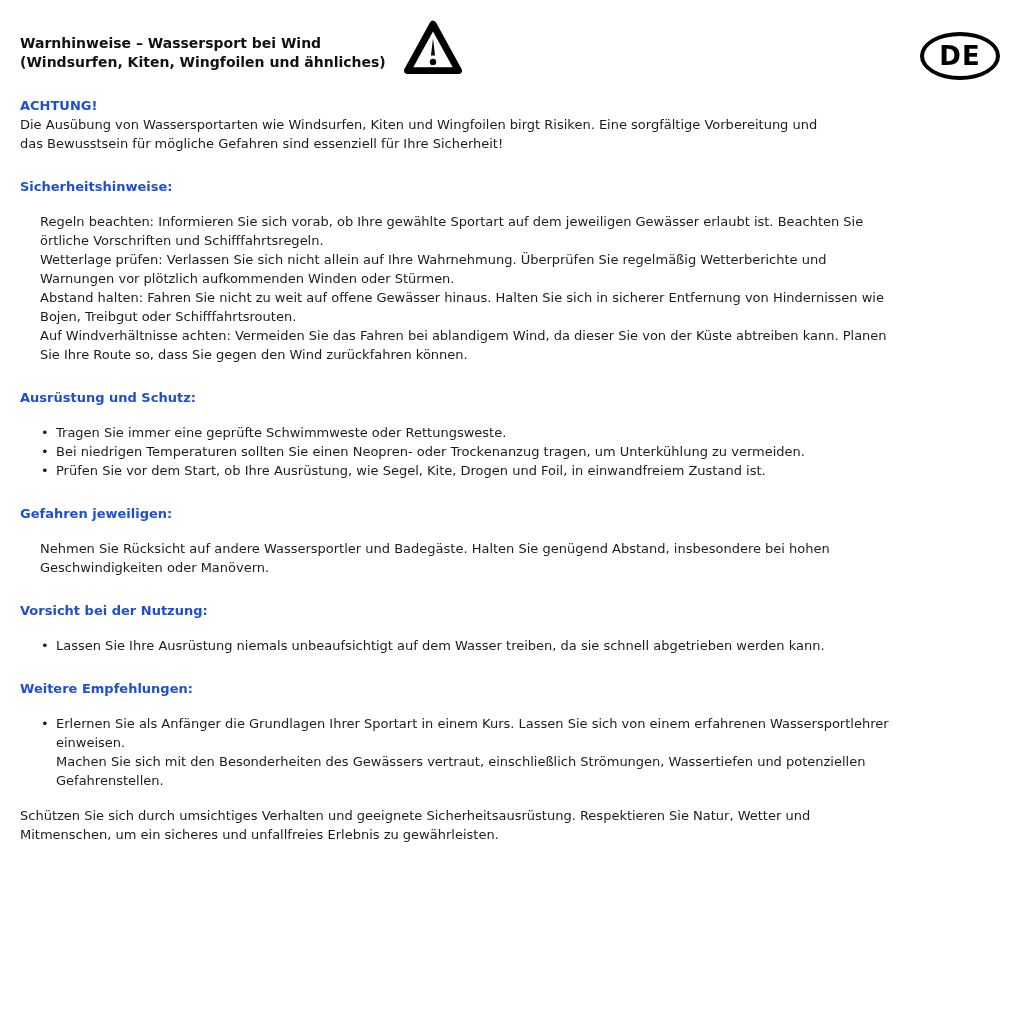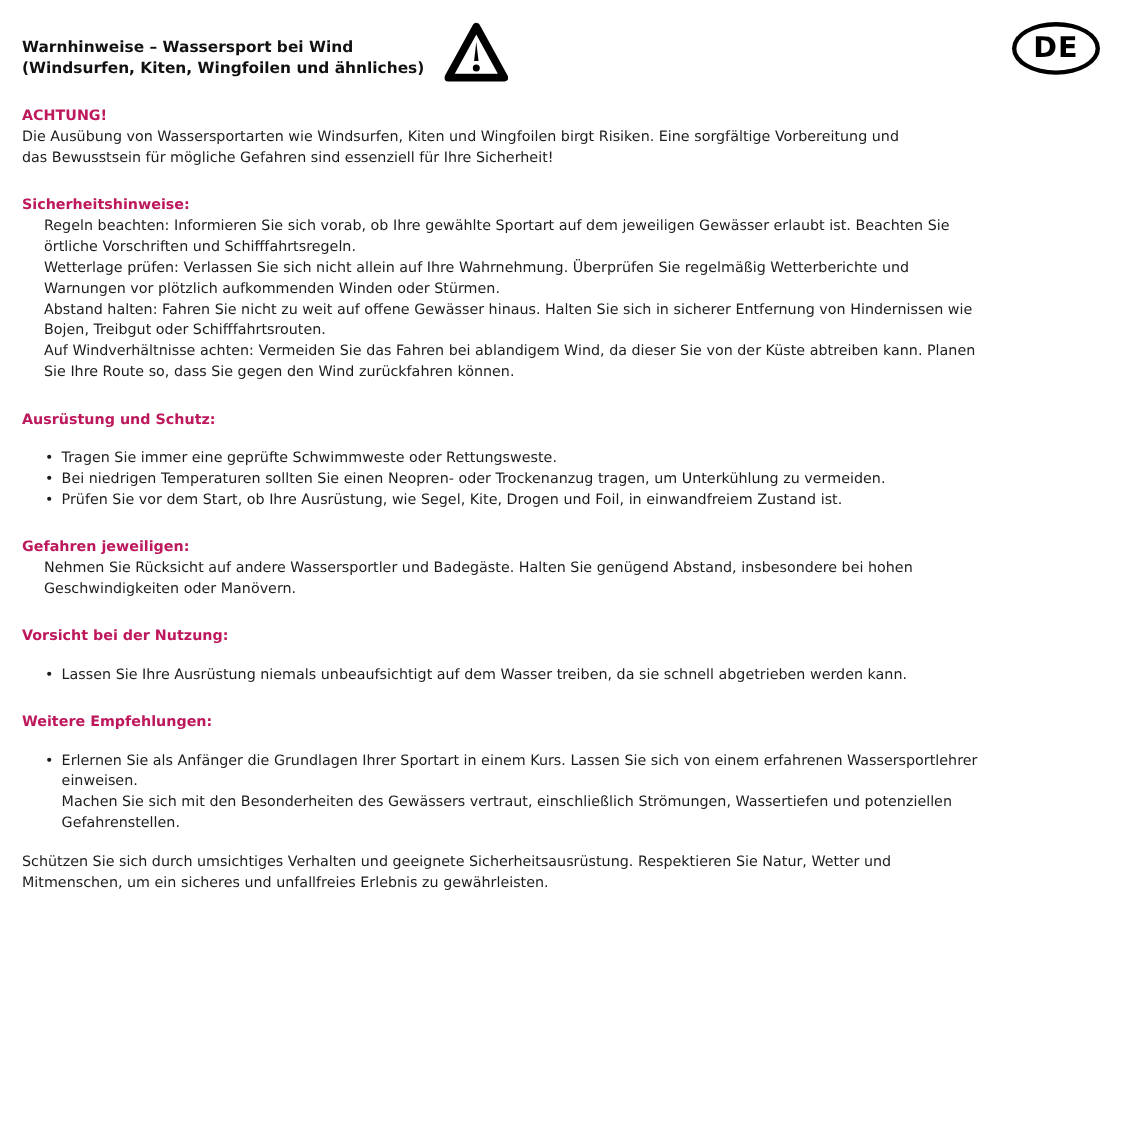--- a/index.html
+++ b/index.html
@@ -36,48 +36,48 @@
   .warning-triangle {
     position: absolute;
     left: 404px;
     top: 18px;
     width: 58px;
     height: 60px;
   }
   .lang-badge {
     position: absolute;
     right: 20px;
-    top: 20px;
+    top: 32px;
     width: 72px;
     height: 40px;
     border: 4px solid #000;
     border-radius: 50%;
     display: flex;
     align-items: center;
     justify-content: center;
     font-weight: bold;
     font-size: 26px;
     letter-spacing: 1px;
     color: #000;
   }
   
   .heading {
     font-weight: bold;
-    color: #be185d;
+    color: #1d4ed8;
     margin: 24px 0 0 0;
   }
   .body-text {
     margin: 0;
     white-space: pre-line;
   }
   .indented {
     padding-left: 20px;
   }
   .gapped {
-    margin-top: 0;
+    margin-top: 16px;
   }
   ul.bullets {
     list-style: none;
     margin: 16px;
     padding: 0;
   }
   ul.bullets.gapped {
     margin-top: 16px;
   }
   ul.bullets li {

